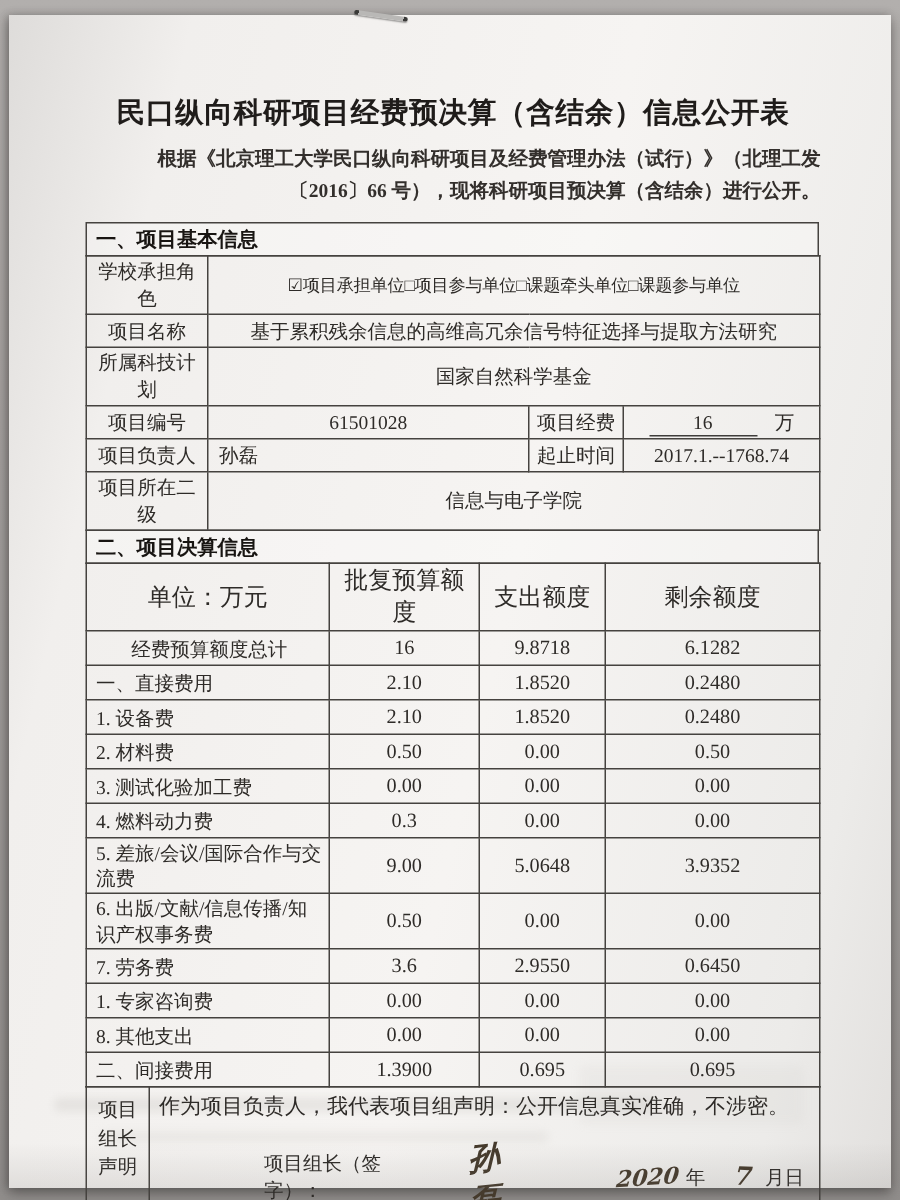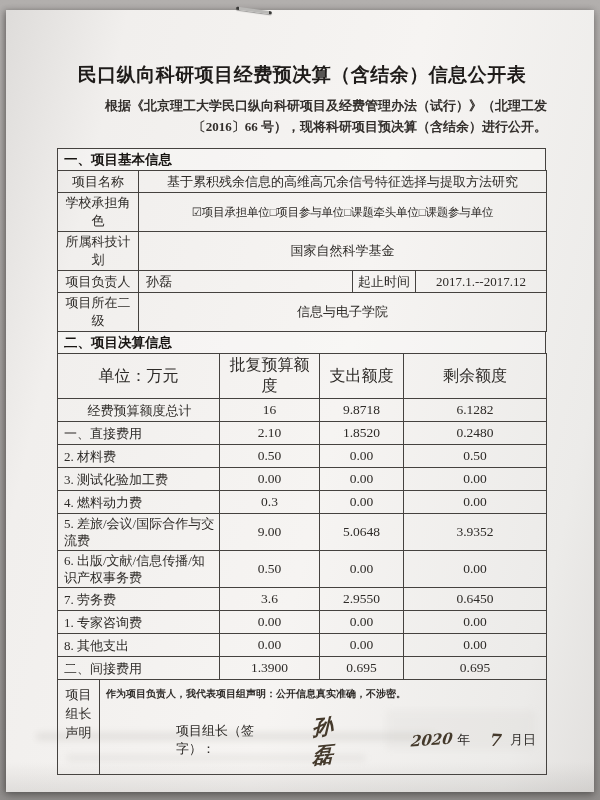--- a/index.html
+++ b/index.html
@@ -53,21 +53,21 @@
   .unit{margin-left:12px;}
 
   .decision .dhead td{height:24px;text-align:center;font-size:16px;}
   .decision .dl{text-align:left;padding-left:6px;height:20px;line-height:17px;}
   .decision .dl.ctr{text-align:center;}
   .decision .dn{text-align:center;font-size:13.5px;font-family:"Liberation Serif", serif;}
 
   .decl td{vertical-align:top;}
   .decl-lab{width:42px;text-align:center;font-size:13px;padding-top:5px;line-height:19px;}
   .decl-body{padding:4px 6px 6px 6px;height:58px;}
-  .stmt{font-size:10px;line-height:19px;font-weight:bold;}
+  .stmt{font-size:14px;line-height:19px;}
   .signrow{display:flex;align-items:center;margin-top:9px;}
   .signlab{margin-left:70px;font-size:13px;}
   .hand{
     font-family:"DejaVu Serif", serif;font-style:italic;font-weight:bold;
     color:#453a2c;
   }
   .hand.sig{font-size:21px;transform:rotate(-6deg) skewX(-6deg);margin-left:22px;letter-spacing:2px;}
   .hand.year{font-size:15px;transform:rotate(-4deg) skewX(-10deg);margin-left:54px;}
   .ylab{margin-left:4px;font-size:13px;}
   .hand.month{font-size:17px;transform:rotate(3deg);margin-left:20px;}
@@ -100,36 +100,42 @@
 
         <table class="info">
           <colgroup>
               <col style="width:81px">
               <col style="width:214px">
               <col style="width:63px">
               <col style="width:131px">
             </colgroup>
           <tbody>
               <tr>
+            <td class="lab">学校承担角色</td>
+            <td class="val small" colspan="3">☑项目承担单位□项目参与单位□课题牵头单位□课题参与单位</td>
+          </tr>
+          <tr>
             <td class="lab">项目名称</td>
             <td class="val" colspan="3">基于累积残余信息的高维高冗余信号特征选择与提取方法研究</td>
           </tr>
           <tr>
-            <td class="lab">学校承担角色</td>
-            <td class="val small" colspan="3">☑项目承担单位□项目参与单位□课题牵头单位□课题参与单位</td>
-          </tr>
-          <tr>
             <td class="lab">所属科技计划</td>
             <td class="val" colspan="3">国家自然科学基金</td>
+          </tr>
+          <tr>
+            <td class="lab">项目编号</td>
+            <td class="val">61501028</td>
+            <td class="lab">项目经费</td>
+            <td class="val"><span class="uline">16</span><span class="unit">万</span></td>
           </tr>
           <tr>
             <td class="lab">项目负责人</td>
             <td class="val left">孙磊</td>
             <td class="lab">起止时间</td>
-            <td class="val">2017.1.--2017.12</td>
+            <td class="val">2017.1.--1768.74</td>
           </tr>
           <tr>
             <td class="lab">项目所在二级</td>
             <td class="val" colspan="3">信息与电子学院</td>
           </tr>
         </tbody>
           </table>
 
         <div class="sec-head">二、项目决算信息</div>
 
@@ -148,20 +154,26 @@
             <td>剩余额度</td>
           </tr>
           <tr>
             <td class="dl ctr">经费预算额度总计</td>
             <td class="dn">16</td>
             <td class="dn">9.8718</td>
             <td class="dn">6.1282</td>
           </tr>
           <tr>
             <td class="dl">一、直接费用</td>
+            <td class="dn">2.10</td>
+            <td class="dn">1.8520</td>
+            <td class="dn">0.2480</td>
+          </tr>
+          <tr>
+            <td class="dl">1. 设备费</td>
             <td class="dn">2.10</td>
             <td class="dn">1.8520</td>
             <td class="dn">0.2480</td>
           </tr>
           <tr>
             <td class="dl">2. 材料费</td>
             <td class="dn">0.50</td>
             <td class="dn">0.00</td>
             <td class="dn">0.50</td>
           </tr>

